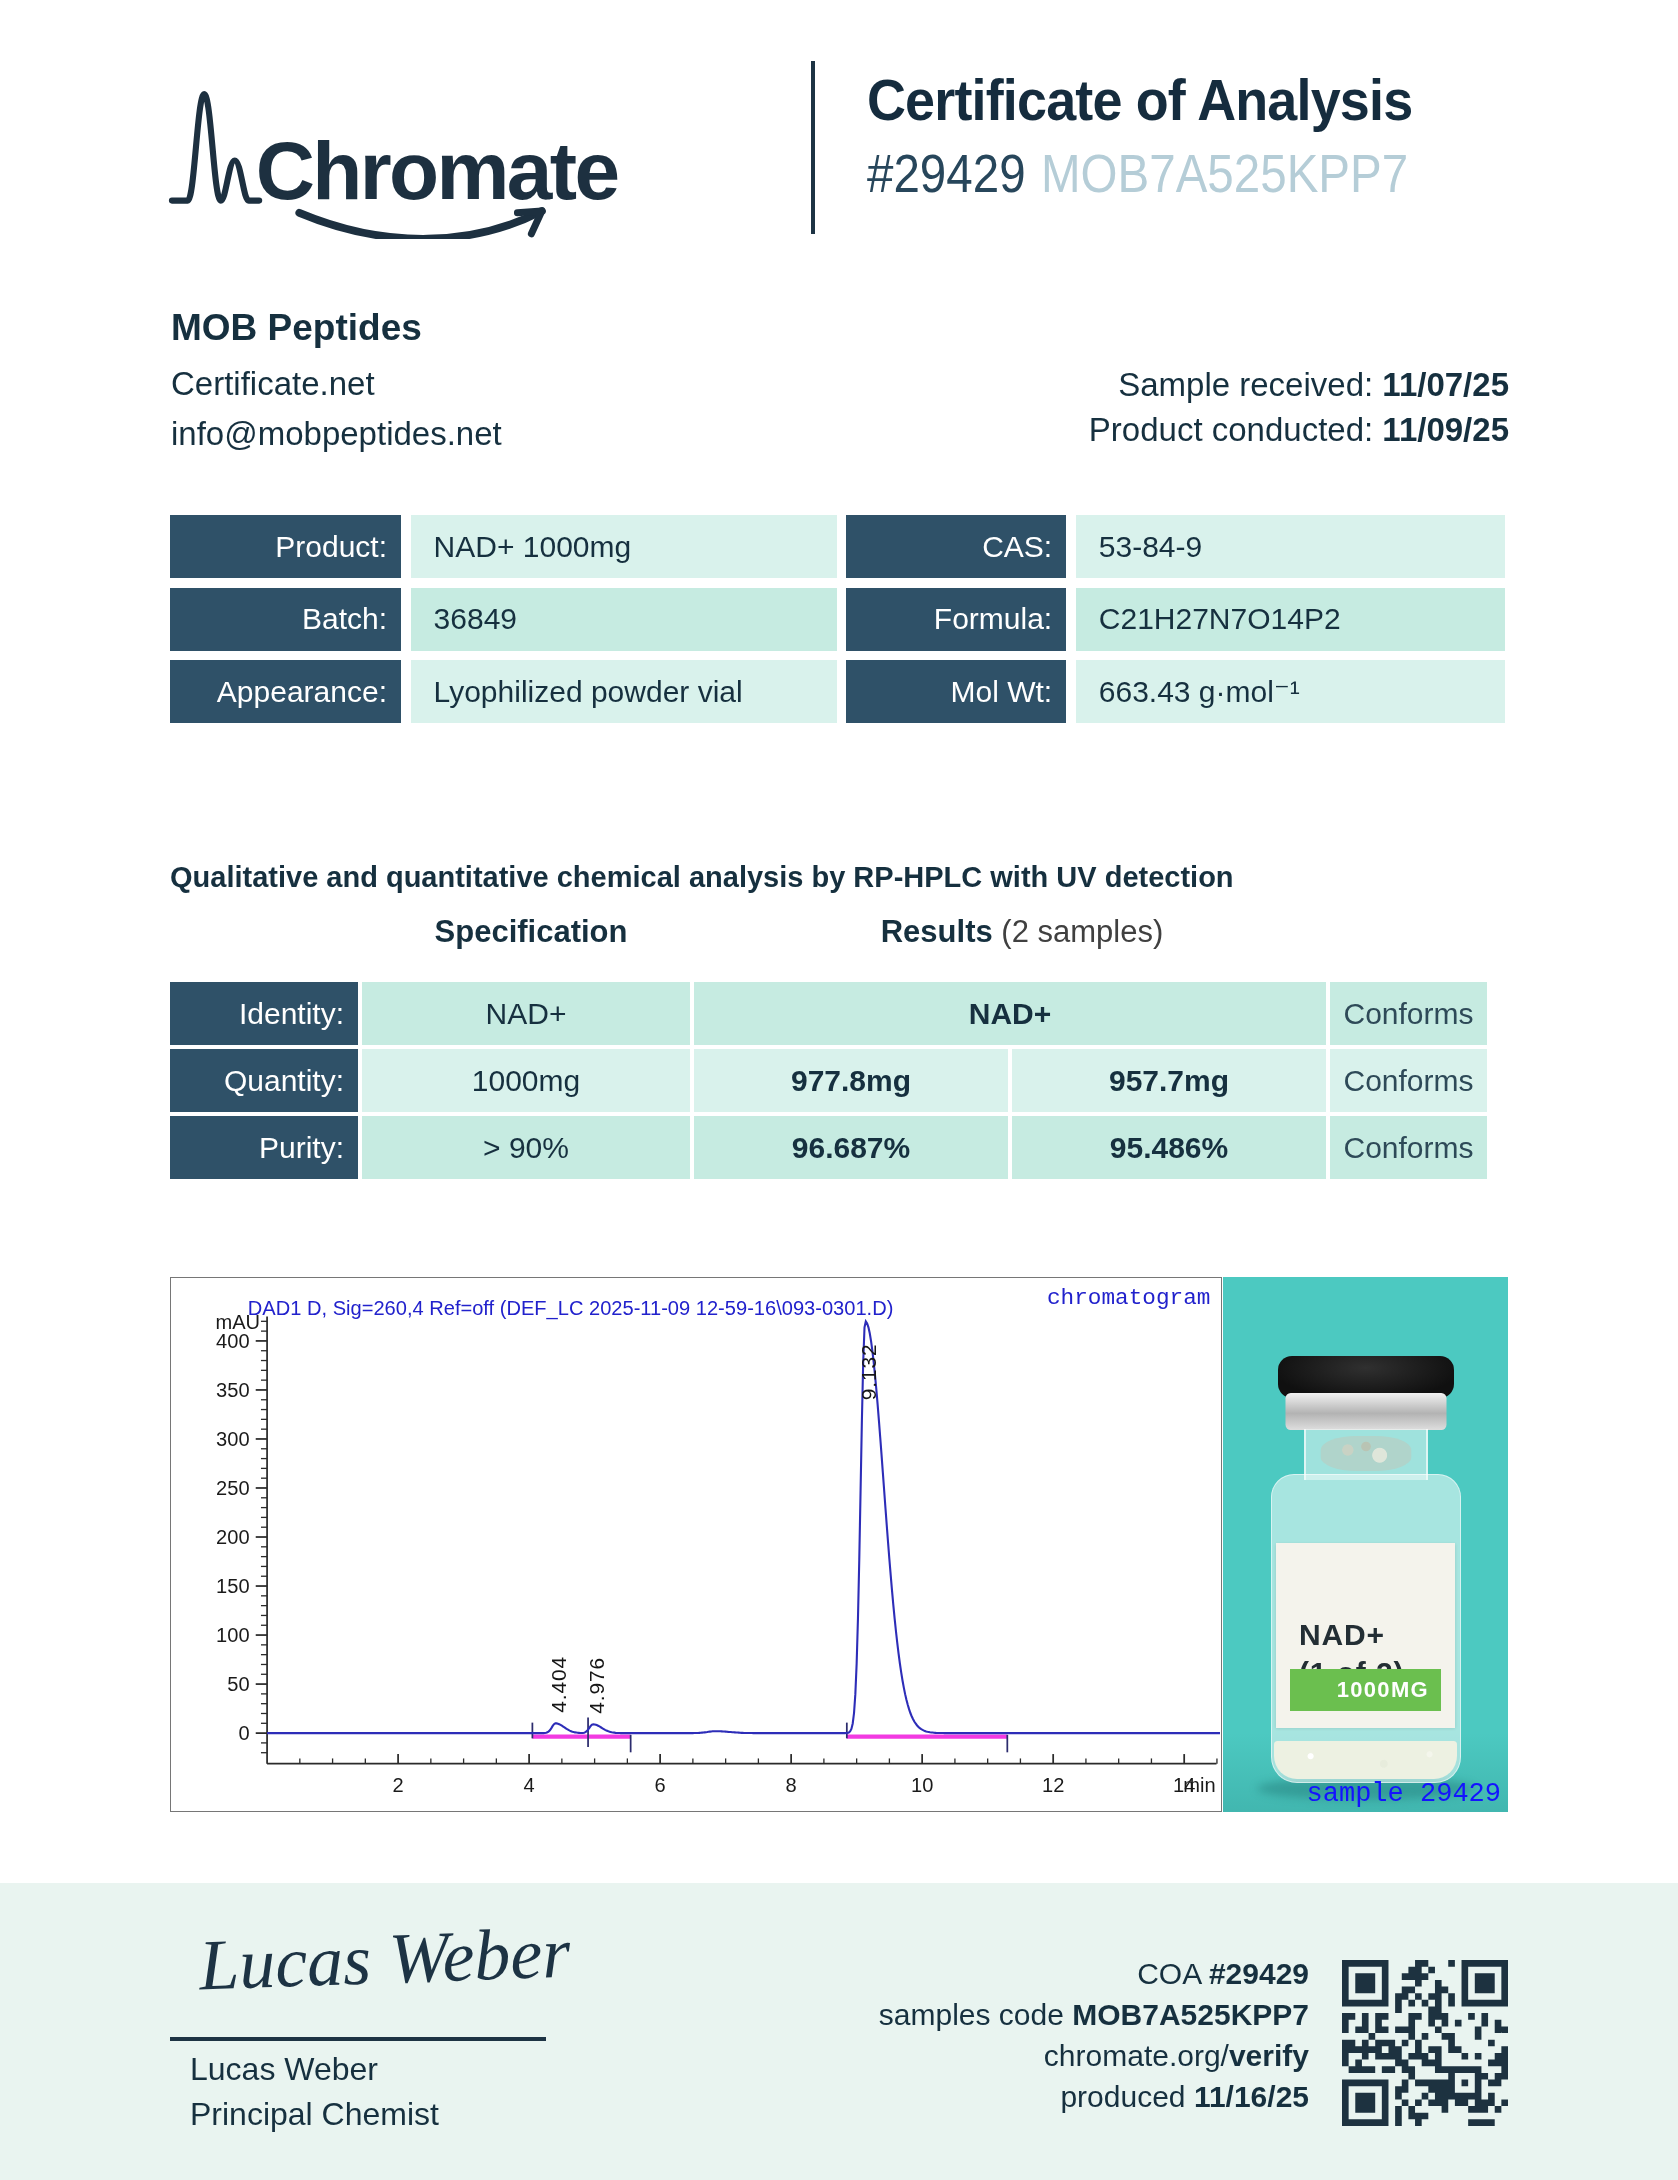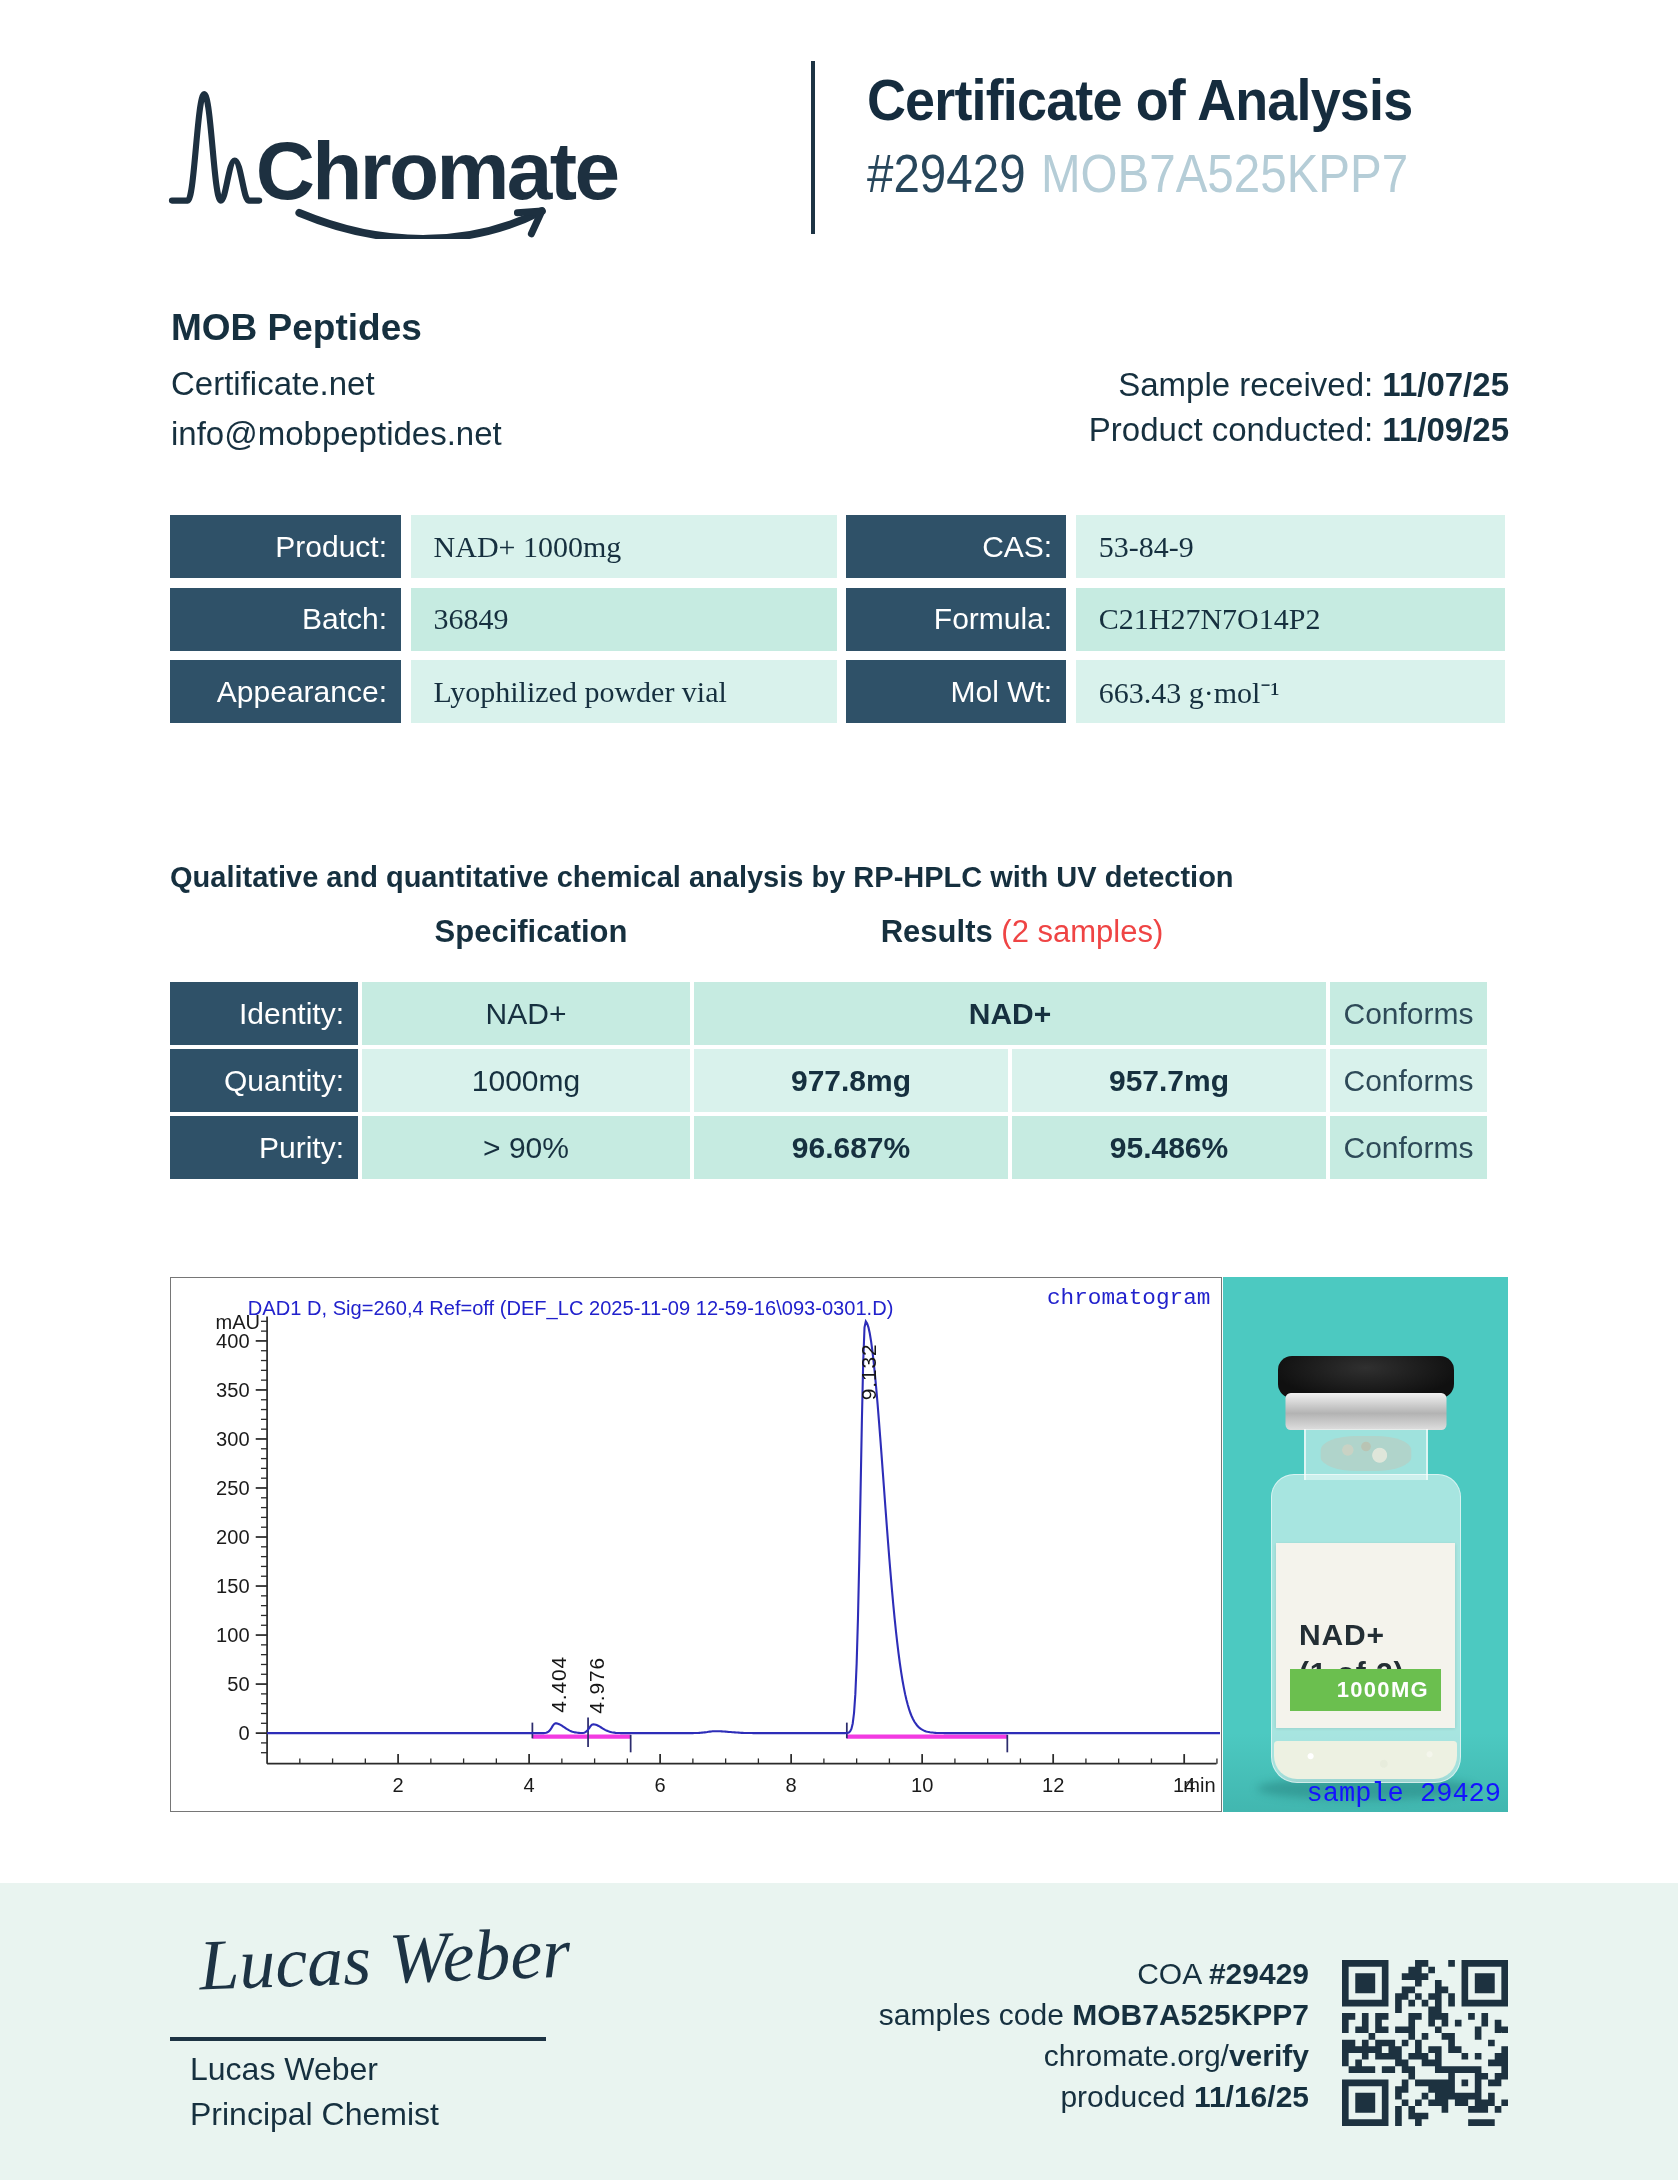--- a/index.html
+++ b/index.html
@@ -25,33 +25,33 @@
   .dates { position:absolute; right:170px; top:362px; text-align:right; font-size:33px; line-height:45px; }
   .dates b { font-weight:700; }
 
   
   .info-table { position:absolute; left:170px; top:515px; display:grid;
                 grid-template-columns:231px 426px 220px 429px; gap:9.6px; }
   .results-table { position:absolute; left:170px; top:982px; display:grid;
                    grid-template-columns:188px 328px 314px 314px 157px; gap:4px; }
   .cell { height:63px; display:flex; align-items:center; font-size:30px; }
   .cell.lab { background:#2f5168; color:#fff; justify-content:flex-end; padding-right:14px; }
-  .cell.val { padding-left:23px;font-family:Liberation Serif, serif; }
+  .cell.val { padding-left:23px; }
   .cell.c { justify-content:center; padding:0; }
   .bgl { background:#d9f2ec; }
   .bgd { background:#c6ebe1; }
   .b { font-weight:700; }
   .merged { grid-column:3/5; }
   .status { color:#2e4a58; }
 
   .method-line { position:absolute; left:170px; top:861px; width:1336px; text-align:left;
                  font-size:29px; font-weight:700; }
   .spec-header { position:absolute; left:367px; top:914px; width:328px; text-align:center; font-size:31px; }
   .results-header { position:absolute; left:703px; top:914px; width:638px; text-align:center; font-size:31px; }
-  .results-header span { color:#ef4444; font-weight:400; }
+  .results-header span { color:#404040; font-weight:400; }
 
   
   .chromo { position:absolute; left:170px; top:1277px; width:1052px; height:535px;
             background:#fff; border:1.7px solid #767676; }
   .chromo svg { display:block; }
 
   
   .photo { position:absolute; left:1223px; top:1277px; width:285px; height:535px;
            background:#4cc9c1; overflow:hidden; }
   .photo-floor { position:absolute; left:0; bottom:0; width:100%; height:79px;

